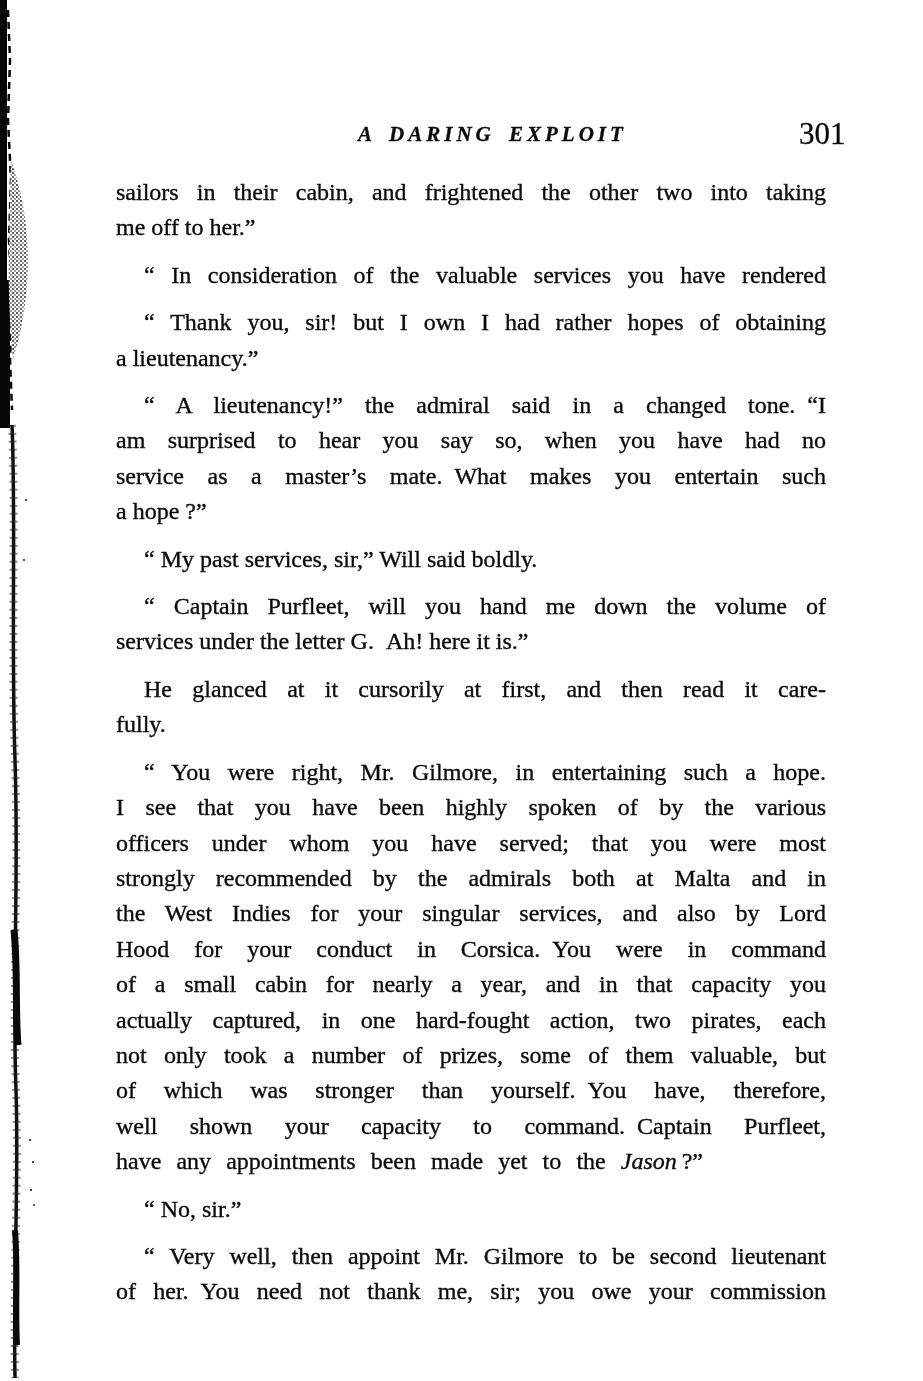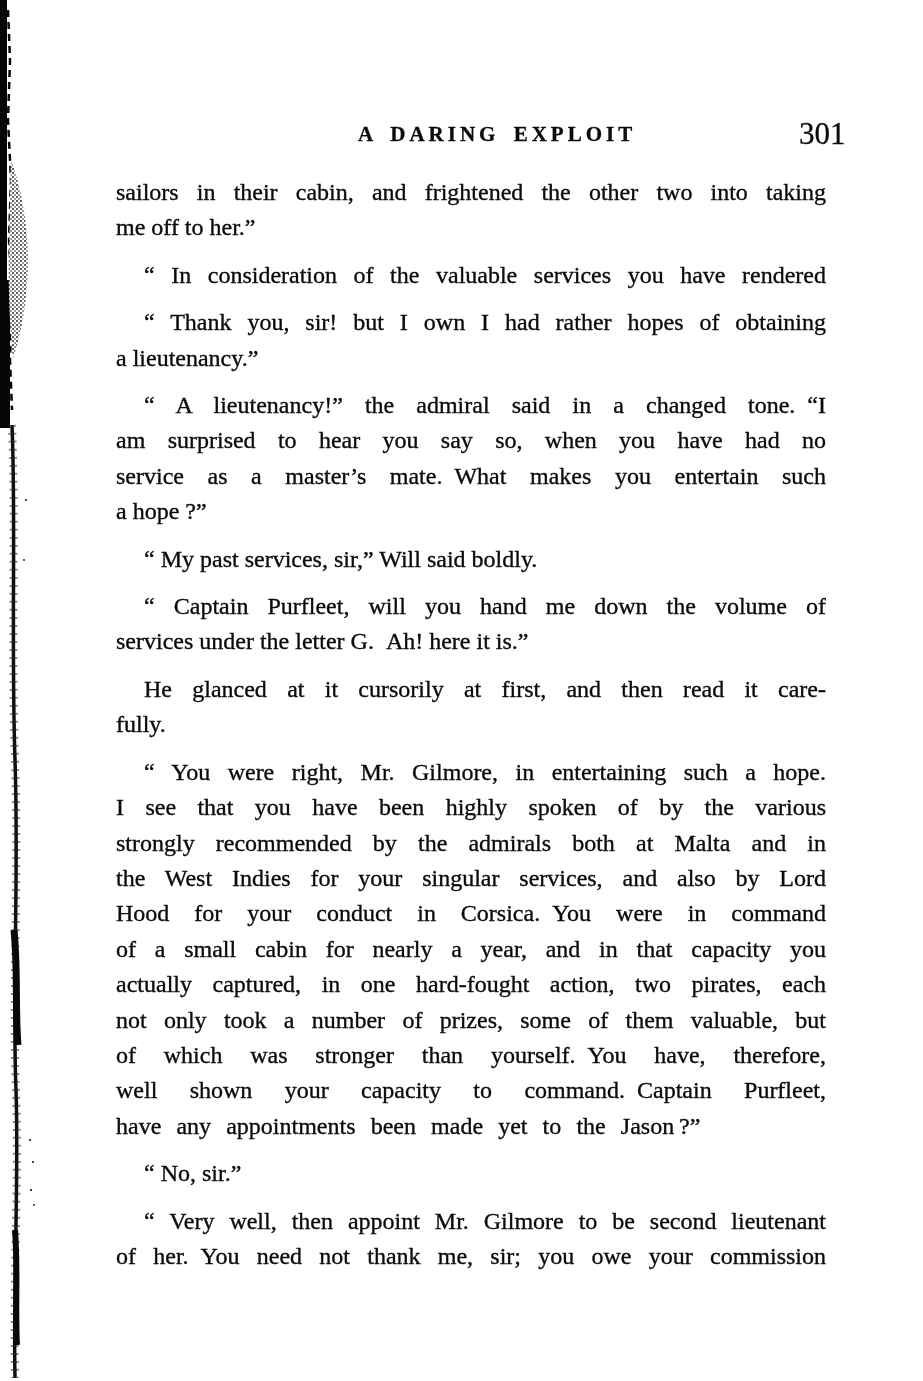--- a/index.html
+++ b/index.html
@@ -11,20 +11,21 @@
     font-family:"Liberation Serif", serif;
     color:#0b0b0b;
   }
   
   .running-title {
     position:absolute; left:358px; top:122px;
     font-size:21px; font-weight:bold;
     letter-spacing:4px; word-spacing:5px;
     -webkit-text-stroke:0.3px #0b0b0b;
     white-space:nowrap;
+    font-style:italic;
   }
   .folio {
     position:absolute; left:781px; top:116px;
     font-size:31px; letter-spacing:0px;margin-left:18px;
     -webkit-text-stroke:0.3px #0b0b0b;
   }
   
   .textblock {
     position:absolute; left:104px; top:163px; width:734px;
     font-size:24px;
@@ -33,21 +34,21 @@
   .para { margin:12px; padding:0; }
   .line {
     height:35.42px; line-height:35.42px;
     overflow:hidden;
     white-space:normal;
   }
   .line.j { text-align:justify; }
   .line.j::after { content:""; display:inline-block; width:100%; height:0; }
   .line.in { padding-left:28px; }
   .line.loose { word-spacing:0.38em; }
-  .it { }
+  .it { font-style:italic; }
   
   .edge-art { position:absolute; left:0; top:0; pointer-events:none; }
 </style>
 </head>
 <body>
 
 <div class="page">
 
   <svg class="edge-art" width="48" height="1381" viewBox="0 0 48 1381" aria-hidden="true">
     <defs>
@@ -111,20 +112,21 @@
     </div>
 
     <div class="para">
       <div class="line j in">He glanced at it cursorily at first, and then read it care-</div>
       <div class="line">fully.</div>
     </div>
 
     <div class="para">
       <div class="line j in">“ You were right, Mr. Gilmore, in entertaining such a hope.</div>
       <div class="line j">I see that you have been highly spoken of by the various</div>
+      <div class="line j">officers under whom you have served; that you were most</div>
       <div class="line j">strongly recommended by the admirals both at Malta and in</div>
       <div class="line j">the West Indies for your singular services, and also by Lord</div>
       <div class="line j">Hood for your conduct in Corsica. You were in command</div>
       <div class="line j">of a small cabin for nearly a year, and in that capacity you</div>
       <div class="line j">actually captured, in one hard-fought action, two pirates, each</div>
       <div class="line j">not only took a number of prizes, some of them valuable, but</div>
       <div class="line j">of which was stronger than yourself. You have, therefore,</div>
       <div class="line j">well shown your capacity to command. Captain Purfleet,</div>
       <div class="line loose">
         <span>have any appointments been made yet to the </span><span class="it">Jason</span><span> ?”</span>

